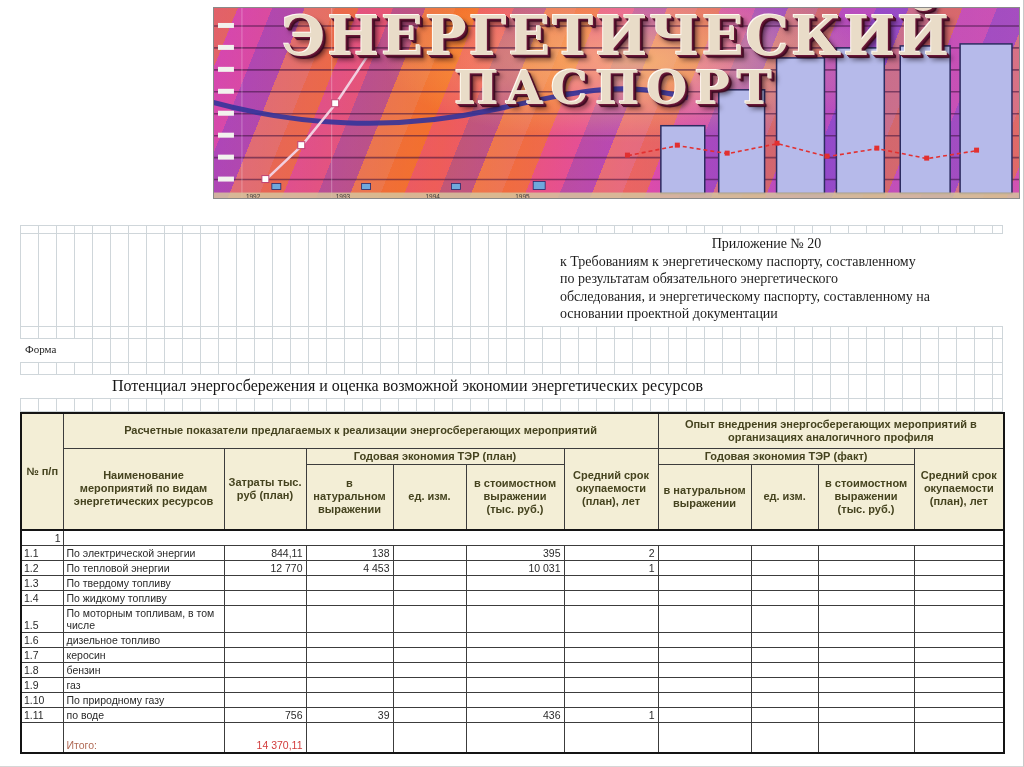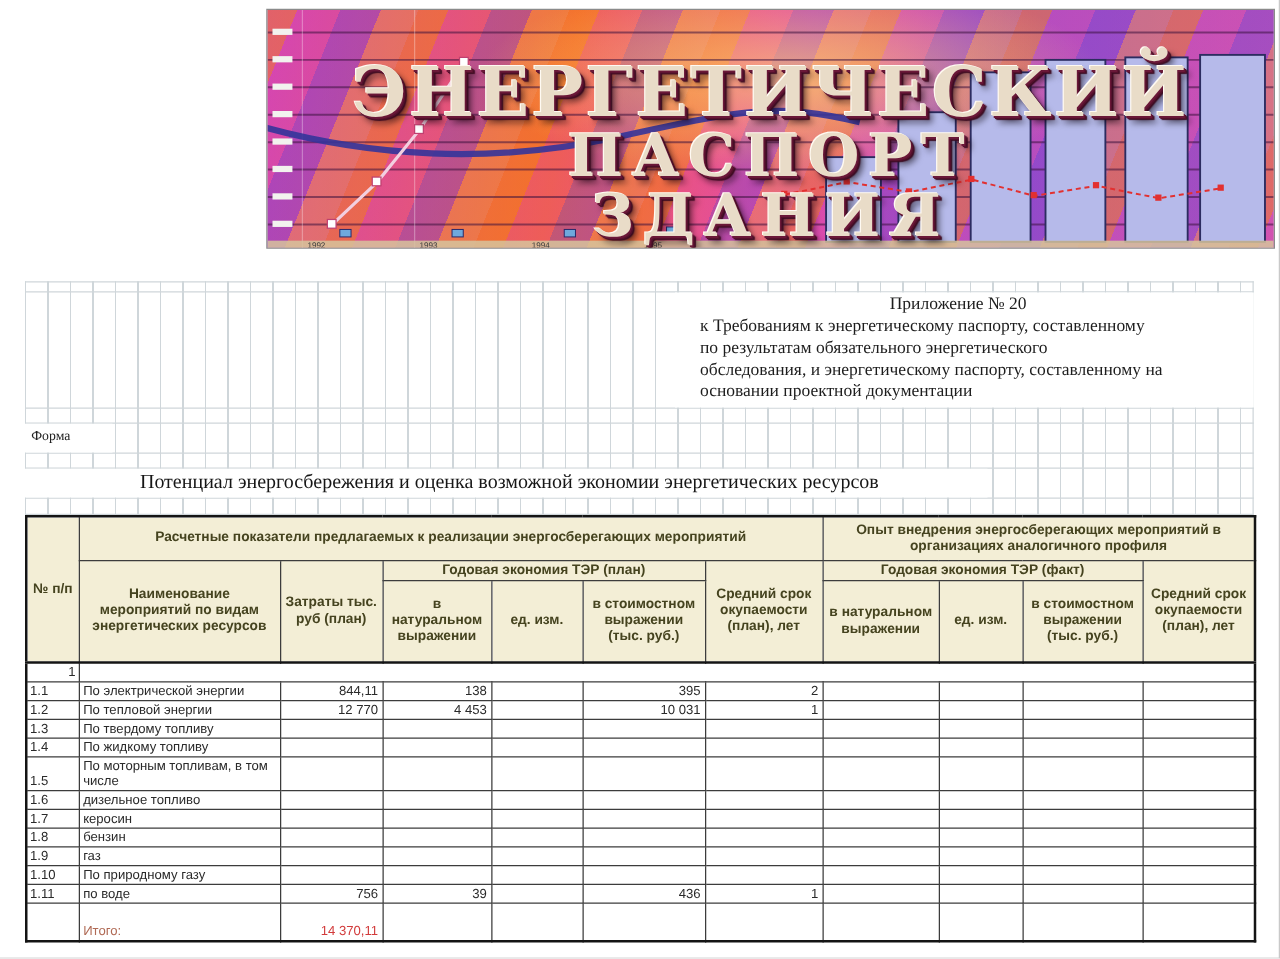--- a/index.html
+++ b/index.html
@@ -12,21 +12,21 @@
   .banner { position:absolute; left:213px; top:7px; width:807px; height:192px;
             border:1px solid #8a8a8a; overflow:hidden;
             background:
               radial-gradient(ellipse at 52% 28%, rgba(255,214,110,.65), rgba(255,214,110,0) 42%),
               repeating-linear-gradient(112deg,
                  rgba(255,122,28,.50) 0 22px, rgba(255,64,168,.28) 22px 54px,
                  rgba(132,60,206,.38) 54px 84px, rgba(255,150,60,.40) 84px 112px),
               linear-gradient(100deg,#c448b8 0%,#e8683a 30%,#d84fa8 52%,#9a52c8 74%,#c05ab4 100%); }
   .banner svg { position:absolute; inset:0; }
   .banner-titles { position:absolute; inset:0; display:flex; flex-direction:column;
-                   align-items:center; justify-content:flex-end; gap:0; z-index:2; }
+                   align-items:center; justify-content:flex-start; gap:0; z-index:2; }
   .bt { font-family:"DejaVu Serif", serif; font-weight:bold; color:#e9dcc8;
         text-shadow:-1px -1px 0 #fffaf2, 1px 1px 0 #6a1838, 2px 2px 0 #54102c,
                     3px 3px 1px #390a1f, 5px 5px 5px rgba(10,0,10,.55);
         line-height:1.02; letter-spacing:2px; }
   .bt1 { font-size:55px; }
   .bt2 { font-size:47px; letter-spacing:7px; }
   .bt3 { font-size:47px; letter-spacing:7px; }
 
   
   .sheet { position:absolute; left:20px; top:225px; width:983px; height:187px;
@@ -137,21 +137,20 @@
       <g fill="#6fa8dc" stroke="#28286a" stroke-width="0.8">
         <rect x="58" y="176" width="9" height="6"></rect>
           <rect x="148" y="176" width="9" height="6"></rect>
         <rect x="238" y="176" width="9" height="6"></rect>
           <rect x="320" y="174" width="12" height="8"></rect>
       </g>
     </svg>
     <div class="banner-titles">
       <div class="bt bt1">ЭНЕРГЕТИЧЕСКИЙ</div>
       <div class="bt bt2">ПАСПОРТ</div>
-      <div class="bt bt3">ЗДАНИЯ</div>
     </div>
   </div>
 
   <div class="sheet">
     <div class="hline" style="top:0"></div>
       <div class="hline" style="top:8px"></div>
     <div class="hline" style="top:101px"></div>
       <div class="hline" style="top:113px"></div>
     <div class="hline" style="top:137px"></div>
       <div class="hline" style="top:149px"></div>

